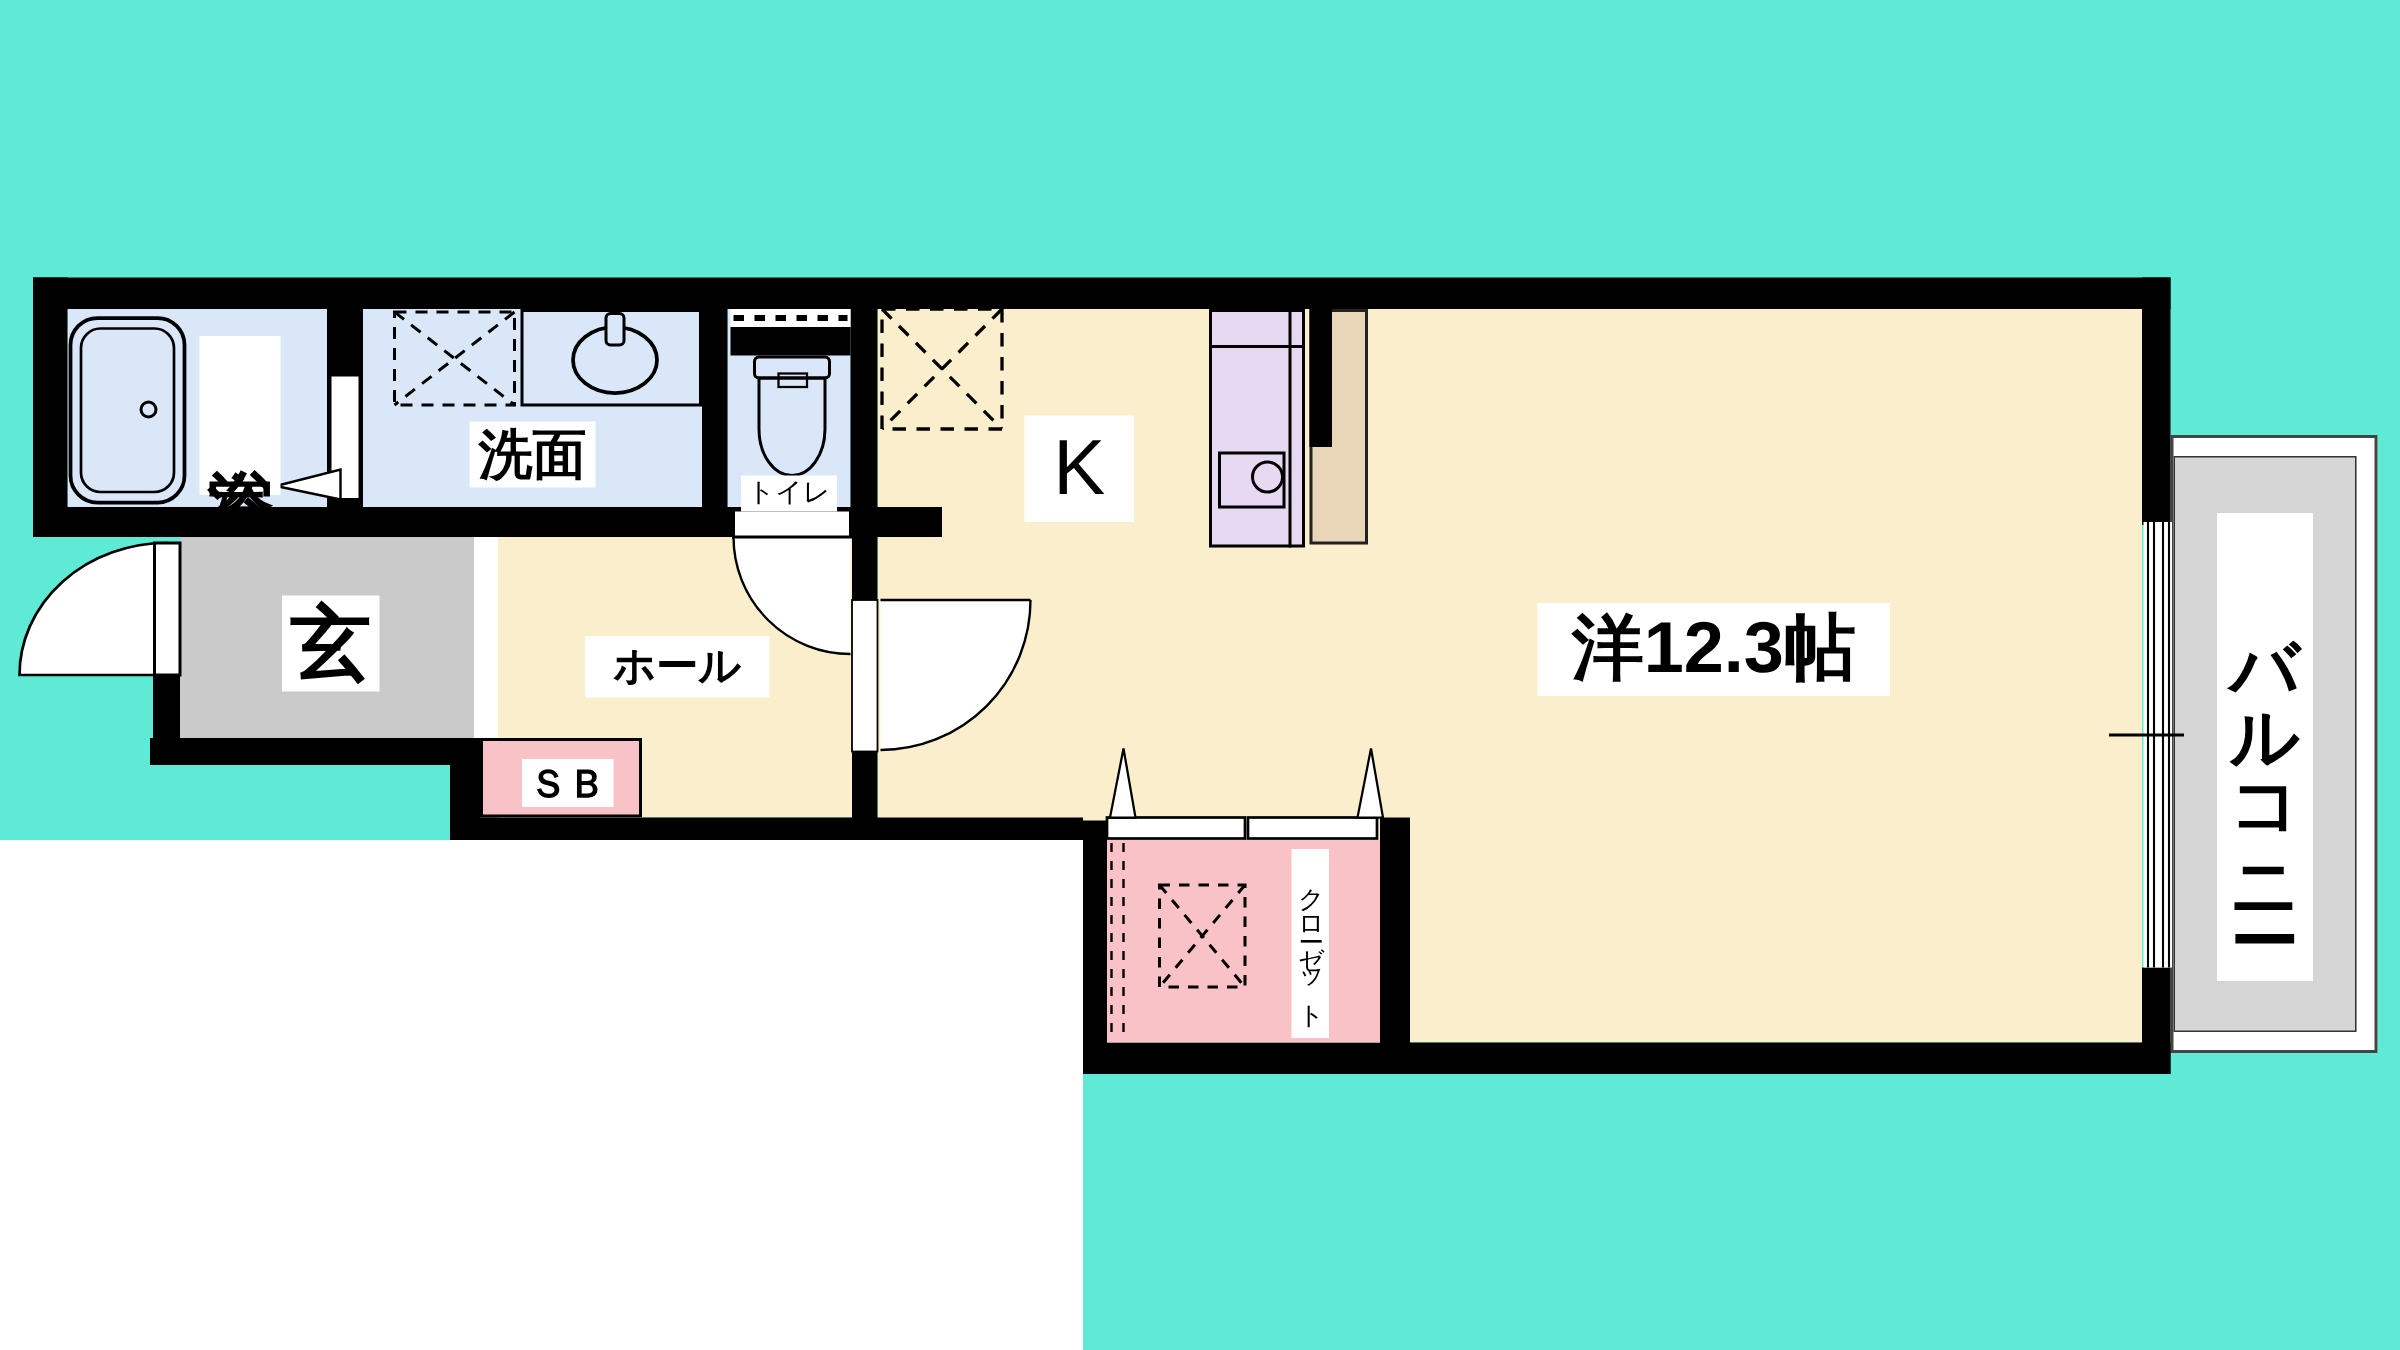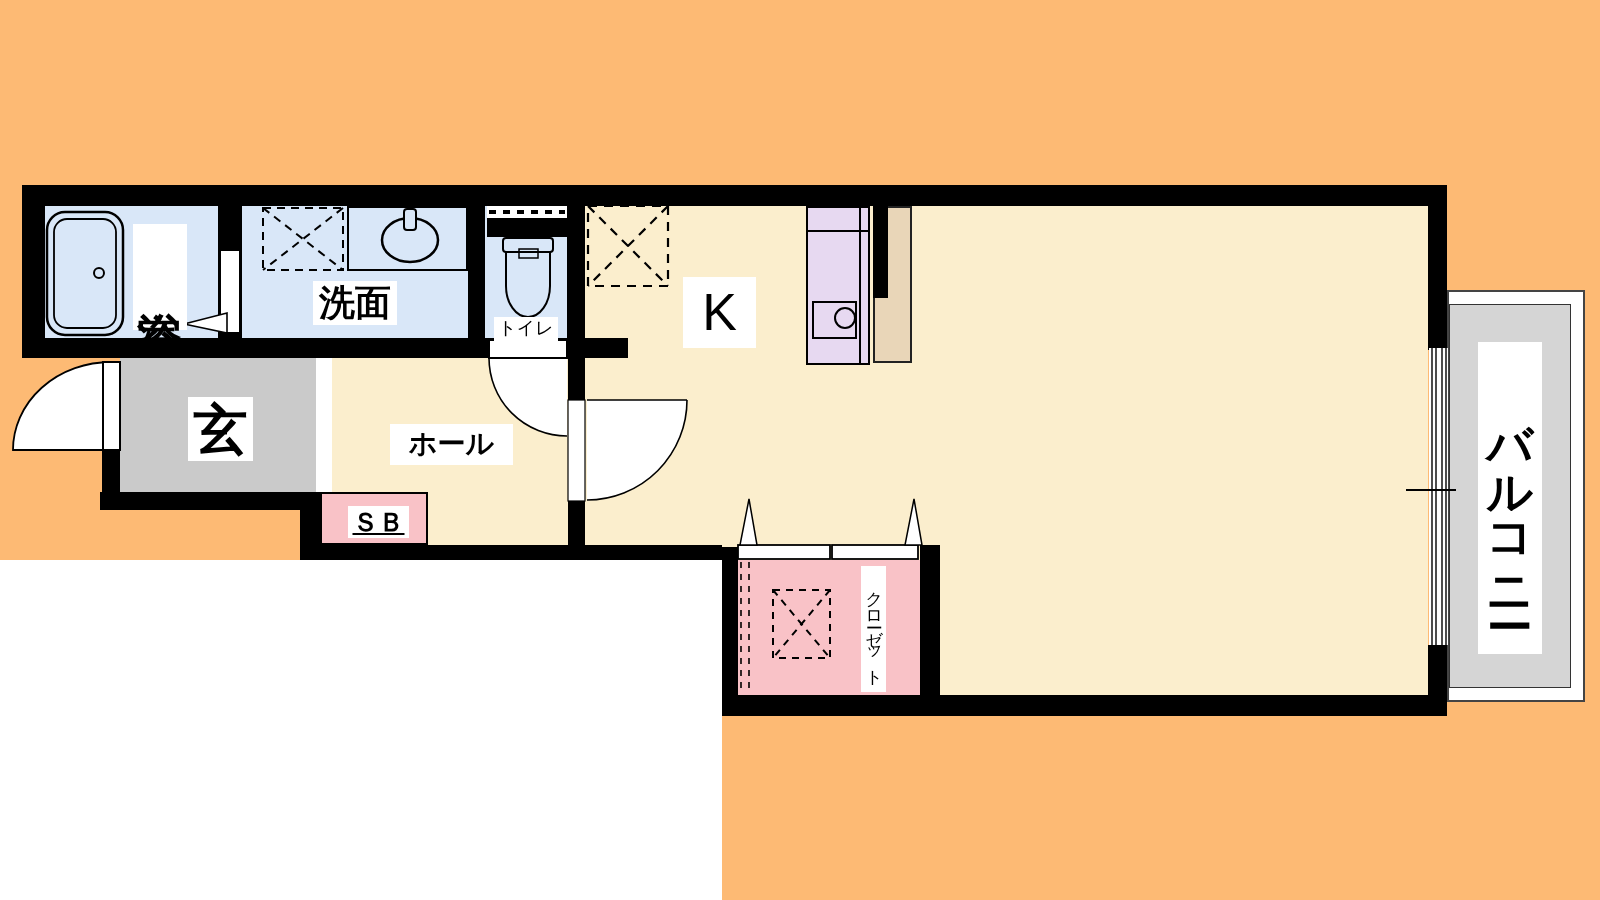--- a/index.html
+++ b/index.html
@@ -1,16 +1,16 @@
 <!DOCTYPE html>
 <html><head>
 <meta charset="utf-8">
 <style>
   html,body{margin:0;padding:0;background:#fff;}
-  #plan{position:relative;width:1600px;height:900px;background:#fdba74;overflow:hidden;
+  #plan{position:relative;width:1600px;height:900px;background:#5eead4;overflow:hidden;
         font-family:"Liberation Sans","DejaVu Sans",sans-serif;}
   .wall{position:absolute;background:#000;}
   .room{position:absolute;}
   .label{position:absolute;background:#fff;color:#000;display:flex;align-items:center;
          justify-content:center;font-weight:600;line-height:1.08;white-space:nowrap;}
   .v-label{writing-mode:vertical-rl;}
   svg{position:absolute;left:0;top:0;pointer-events:none;}
 </style>
 </head>
 <body>
@@ -149,17 +149,18 @@
       <line x1="1406" y1="490" x2="1456" y2="490" stroke-width="2"></line>
     </g>
   </svg>
 
   <div class="label v-label" style="left:133px;top:224px;width:54px;height:106px;font-size:44px;">浴室</div>
   <div class="label" style="left:313px;top:281px;width:84px;height:44px;font-size:36px;">洗面</div>
   <div class="label" style="left:494px;top:317px;width:64px;height:24px;font-size:18px;font-weight:400;">トイレ</div>
   <div class="label" style="left:683px;top:277px;width:73px;height:71px;font-size:52px;font-weight:500;">K</div>
   <div class="label" style="left:188px;top:397px;width:65px;height:64px;font-size:54px;">玄</div>
   <div class="label" style="left:390px;top:424px;width:123px;height:41px;font-size:28px;">ホール</div>
-  <div class="label" style="left:348px;top:506px;width:61px;height:32px;font-size:26px;text-decoration:underline;">ＳＢ</div>
+  <div class="label" style="left:348px;top:506px;width:61px;height:32px;font-size:26px;">ＳＢ</div>
+  <div class="label" style="left:1025px;top:402px;width:235px;height:62px;font-size:48px;">洋12.3帖</div>
   <div class="label v-label" style="left:861px;top:566px;width:25px;height:126px;font-size:17px;font-weight:400;">クローゼット</div>
   <div class="label v-label" style="left:1478px;top:342px;width:64px;height:312px;font-size:46px;">バルコニー</div>
 
 </div>
 
 </body></html>

